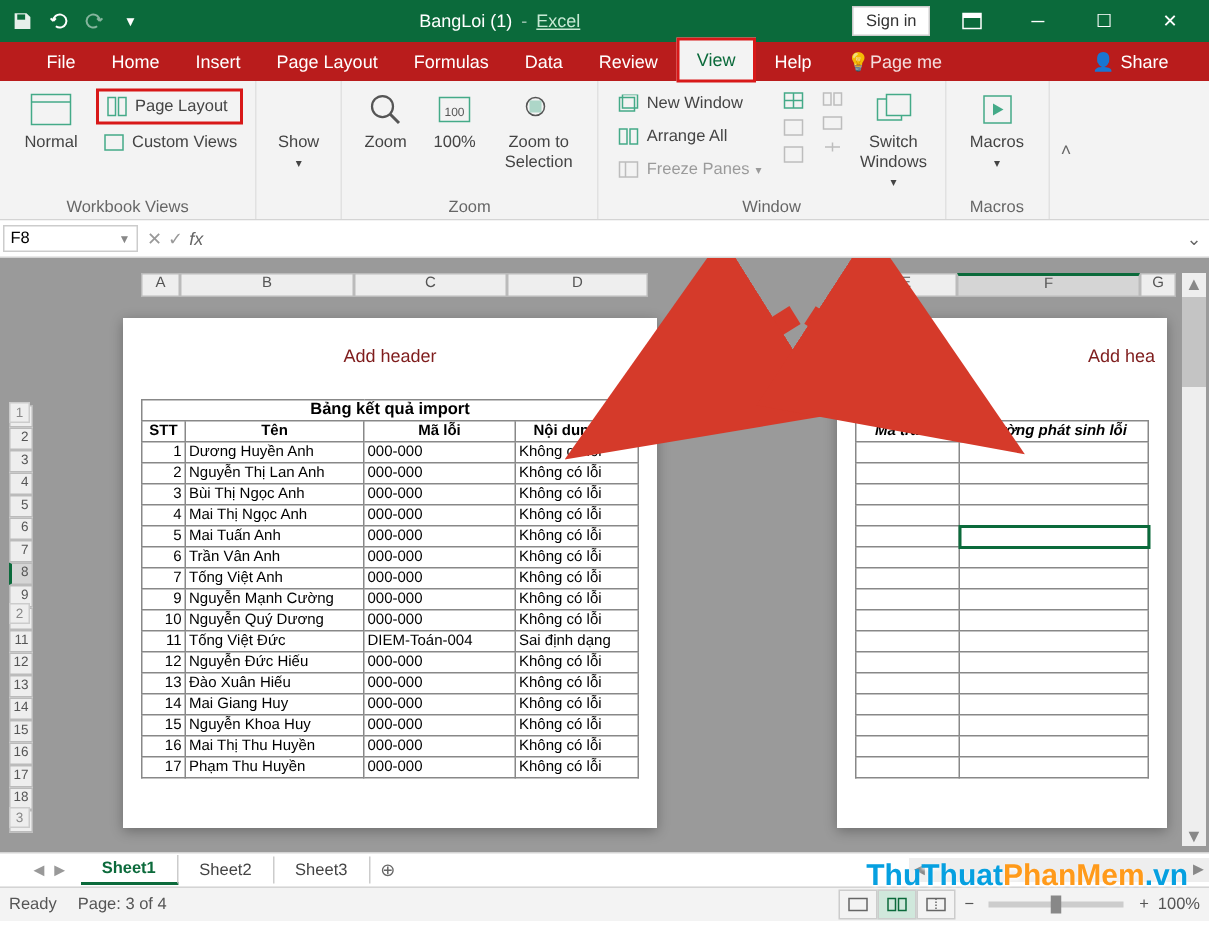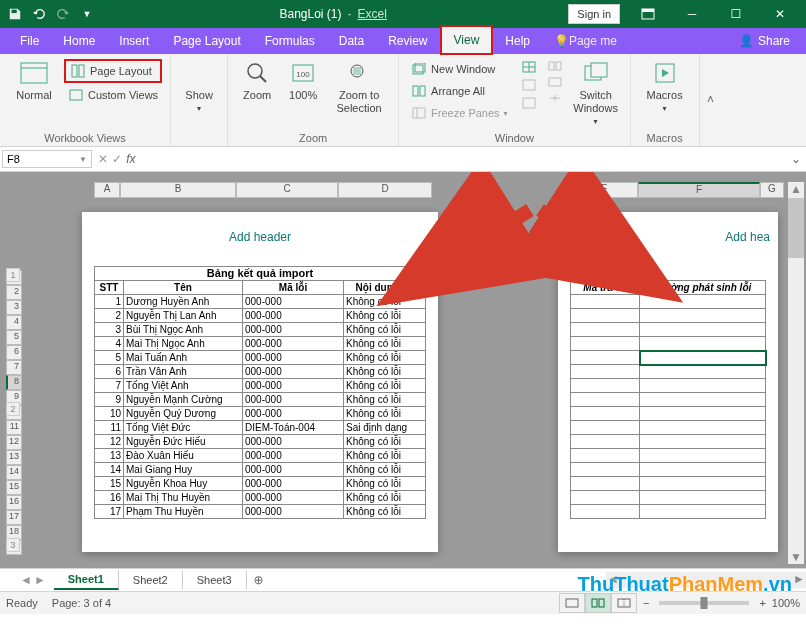--- a/index.html
+++ b/index.html
@@ -6,21 +6,21 @@
 
 .titlebar { background:#0b6a3b; height:28px; display:flex; align-items:center; color:#fff; padding:0 4px; }
 .qat { display:flex; gap:2px; align-items:center; }
 .qat-btn { width:22px; height:22px; display:flex; align-items:center; justify-content:center; color:#fff; }
 .title-center { flex:1; text-align:center; font-size:12px; display:flex; justify-content:center; align-items:center; gap:6px;}
 .title-center span.ext { color:#c7e9d4;text-decoration:underline; }
 .win-ctrls { display:flex; gap:0; }
 .win-btn { width:44px; height:28px; display:flex; align-items:center; justify-content:center; color:#fff; }
 .signin { background:#fff; color:#333; height:20px; padding:2px 8px; border:1px solid #ccc; font-size:11px; margin-right:6px;}
 
-.ribbon-tabs { background:#8b5cf6; height:26px; display:flex; align-items:center; padding:0 8px; gap:0; }
+.ribbon-tabs { background:#b91c1c; height:26px; display:flex; align-items:center; padding:0 19px; gap:0; }
 .tab { color:#fff; padding:5px 12px; font-size:12px; height:16px; display:flex; align-items:center;}
 .tab.active { background:#f3f3f3; color:#0b6a3b; border:2px solid #d81818; margin-top:-2px;}
 .tab.file { font-weight:400; }
 .tell-spacer { flex:1; }
 .share-btn { color:#fff; padding:5px 8px; display:flex; align-items:center; gap:4px; font-size:12px;}
 
 .ribbon { background:#f3f3f3; height:92px; border-bottom:1px solid #d4d4d4; display:flex; }
 .group { display:flex; flex-direction:column; border-right:1px solid #e1e1e1; padding:3px 6px 0 6px;}
 .group-content { flex:1; display:flex; }
 .group-label { text-align:center; font-size:11px; color:#666; padding-bottom:2px;}
@@ -44,21 +44,21 @@
 .pages-wrap { flex:1; position:relative; overflow:hidden;}
 .col-hdr { background:#eee; border:1px solid #bbb; font-size:10px; text-align:center; color:#555;}
 
 .row-hdr-col { position:absolute; left:6px; top:60px; width:16px; display:flex; flex-direction:column;}
 .row-hdr { height:13px; background:#eee; border:1px solid #bbb; font-size:9px; text-align:right; padding-right:2px; color:#555;}
 .row-hdr.sel { background:#d5d5d5; border-left:2px solid #0b6a3b;}
 
 .page { position:absolute; background:#fff; box-shadow:0 2px 8px rgba(0,0,0,0.3);}
 .page1 { left:82px; top:40px; width:356px; height:340px;}
 .page2 { left:558px; top:40px; width:220px; height:340px;}
-.page-hdr-area { height:36px; text-align:center; color:#0f766e; font-size:12px; padding-top:18px; border-bottom:0;}
+.page-hdr-area { height:36px; text-align:center; color:#7f1d1d; font-size:12px; padding-top:18px; border-bottom:0;}
 .ptable { border-collapse:collapse; width:calc(100% - 24px); margin:0 12px; font-size:10px;}
 .ptable td, .ptable th { border:1px solid #888; padding:0 2px; height:13px; line-height:13px; white-space:nowrap; overflow:hidden;}
 .ptable th { font-weight:bold; text-align:center; background:#fff;}
 .tbl-title { text-align:center; font-weight:bold; font-size:11px; border:1px solid #888; border-bottom:1px solid #888;}
 .num { text-align:right;}
 .selcell { outline:2px solid #0b6a3b; outline-offset:-1px;}
 
 .sheet-bar { height:22px; background:#fff; border-top:1px solid #d4d4d4; display:flex; align-items:center; padding-left:20px; gap:0;}
 .nav-arrows { display:flex; gap:2px; padding-right:8px; color:#999;}
 .sheet-tab { padding:3px 14px; border-right:1px solid #ccc; font-size:11px; color:#444;}

